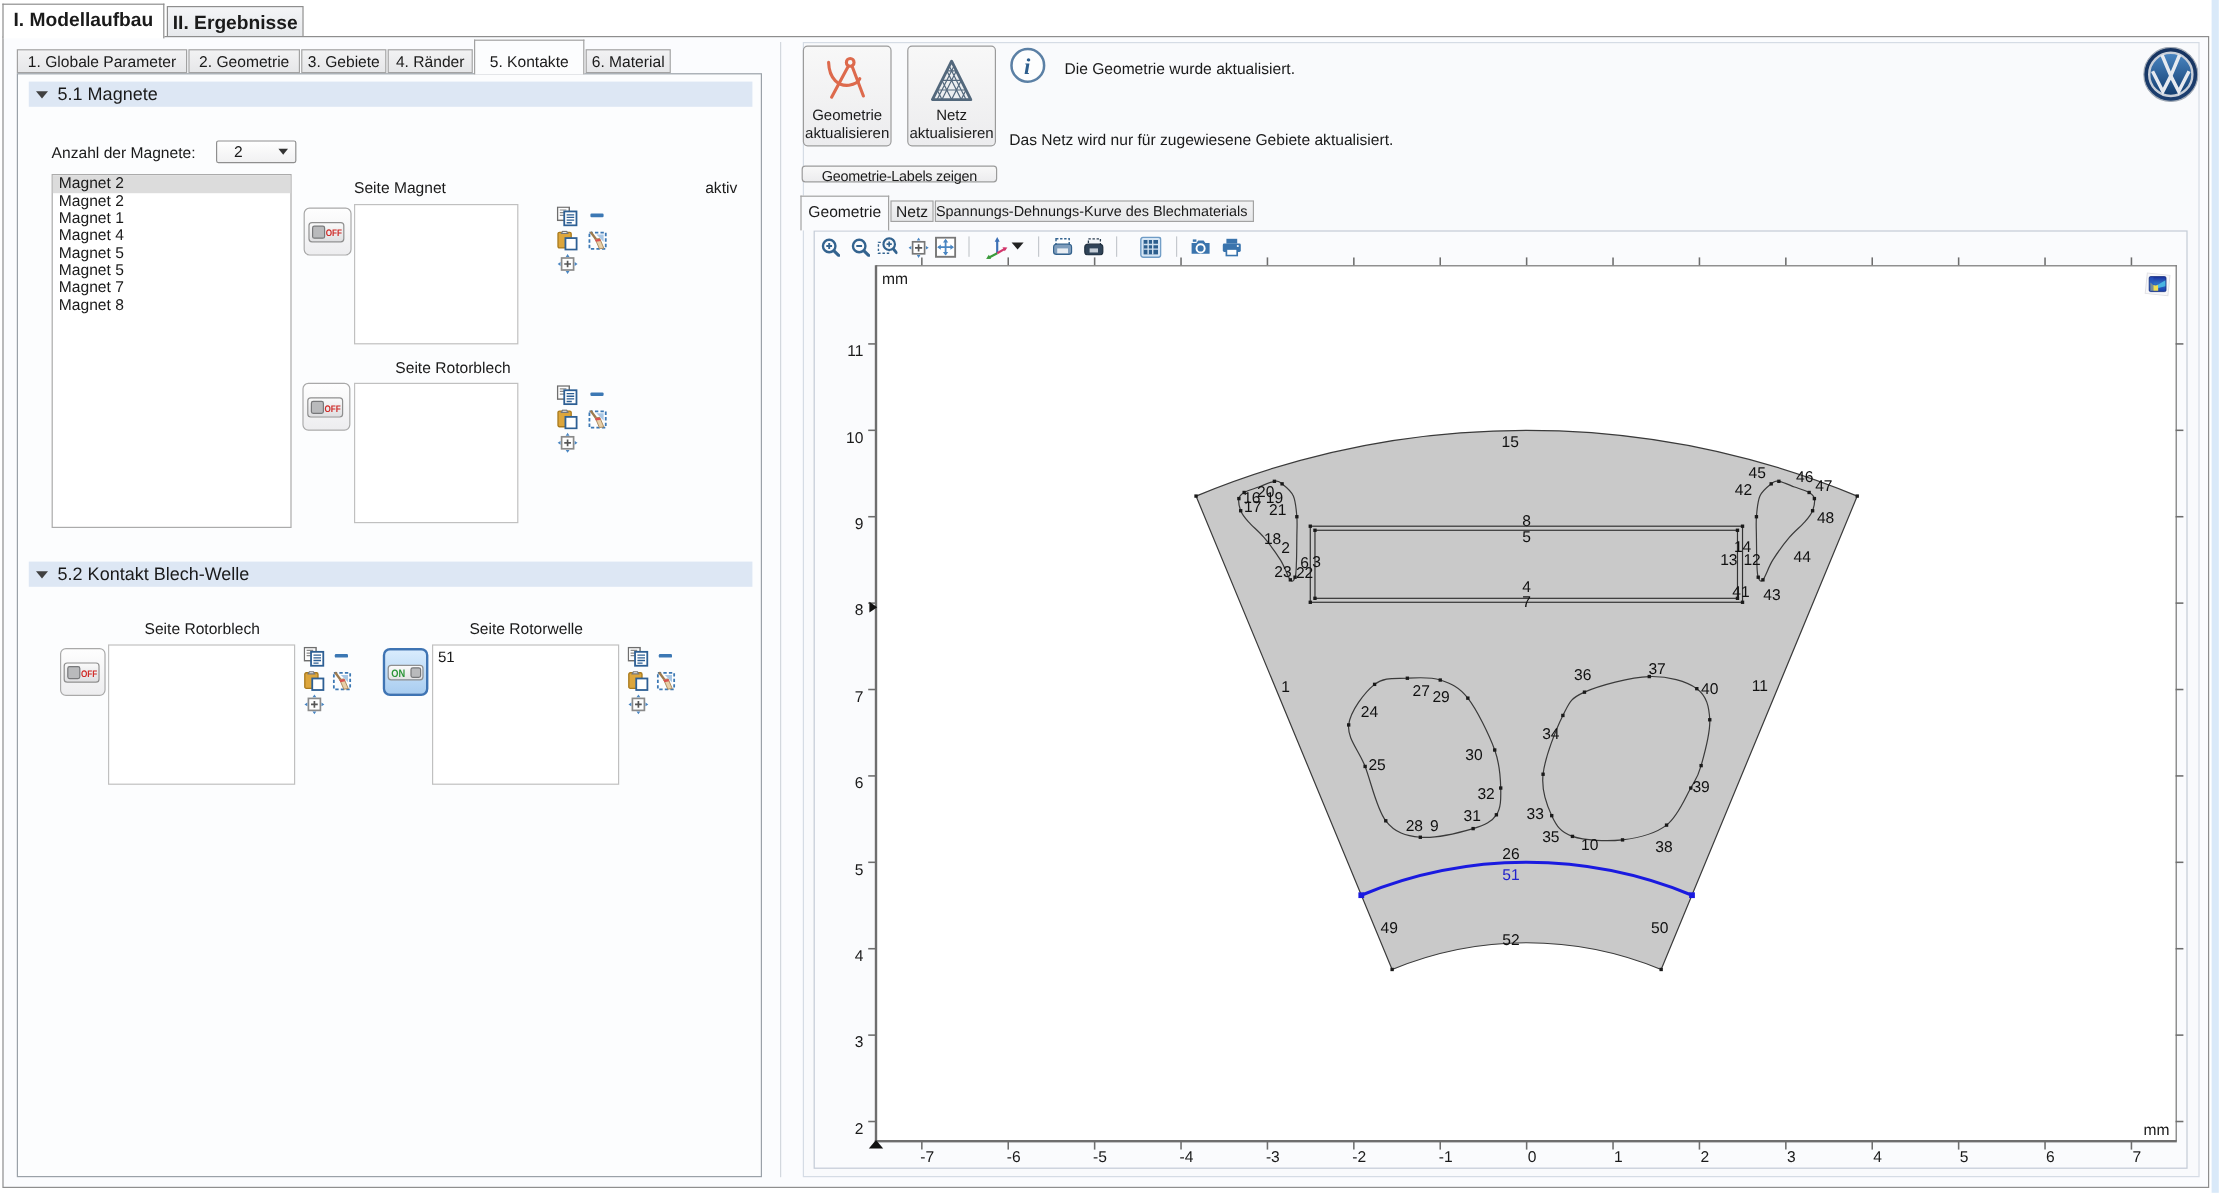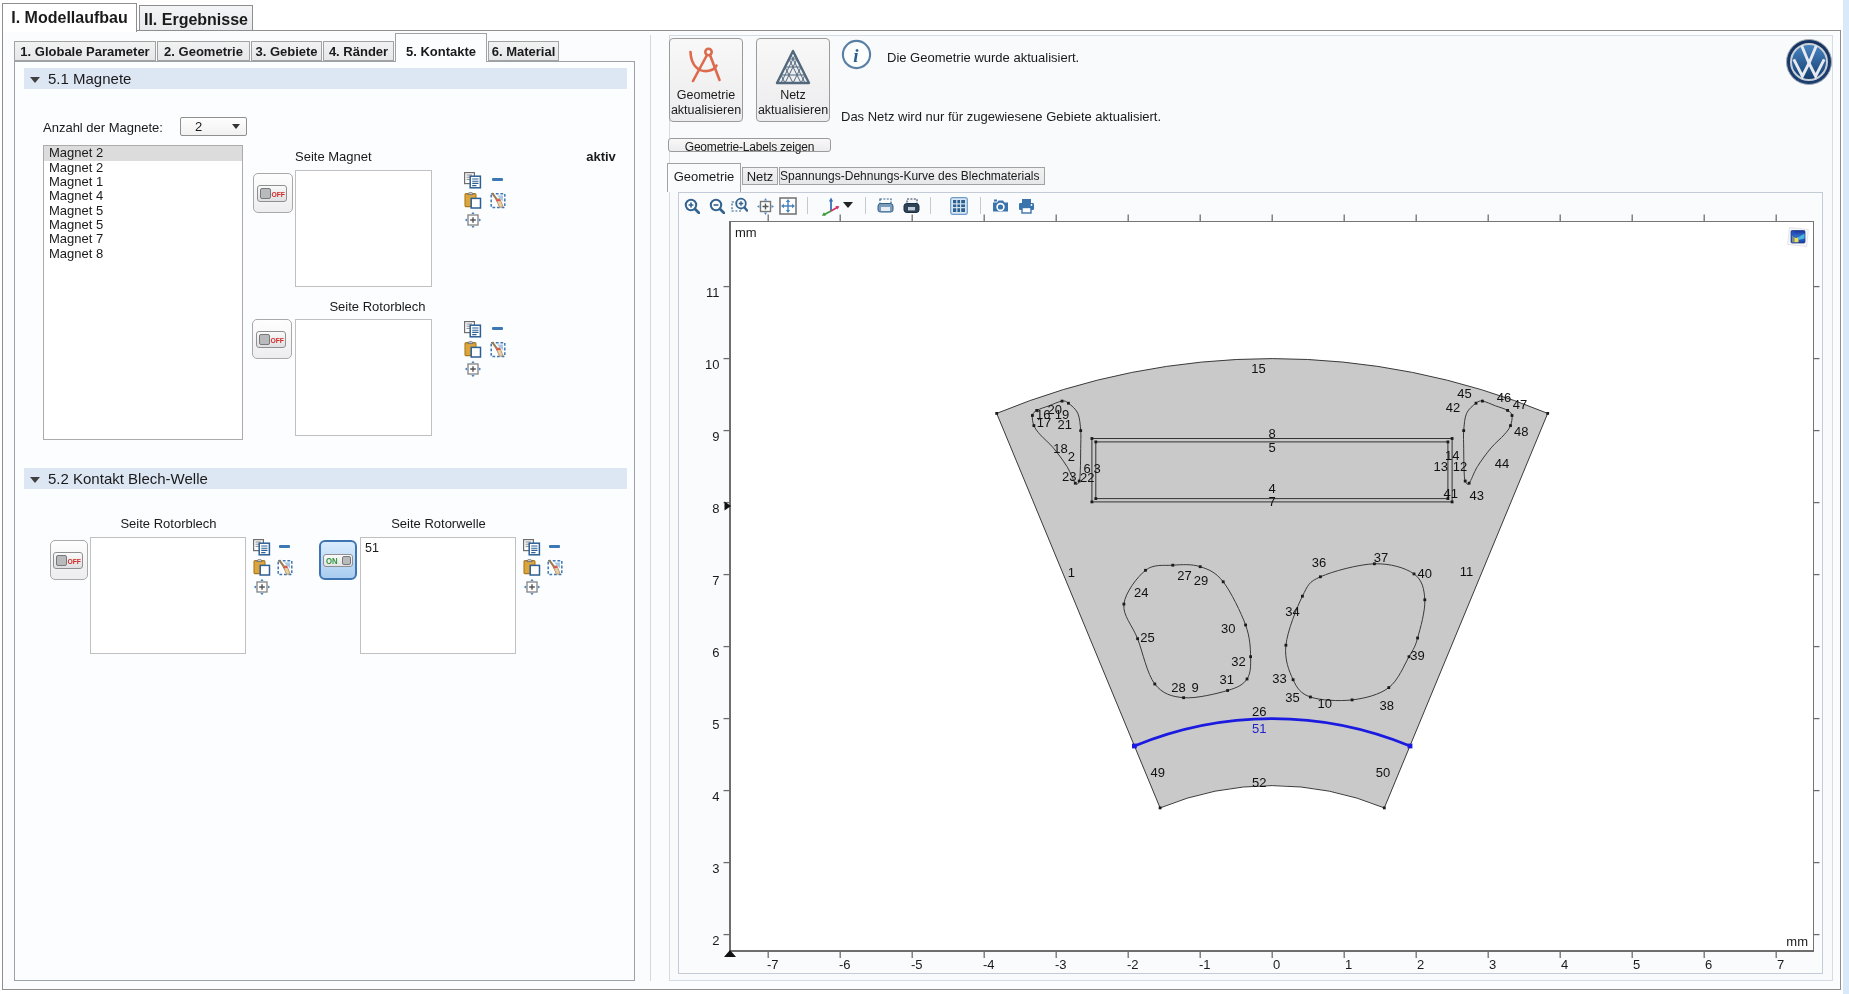--- a/index.html
+++ b/index.html
@@ -1,17 +1,17 @@
 <!DOCTYPE html>
 <html><head><meta charset="utf-8"><style>
 *{margin:0;padding:0;box-sizing:border-box}
 html,body{width:1849px;height:994px;background:#fff;font-family:"Liberation Sans",sans-serif;color:#1a1a1a;overflow:hidden}
 .abs{position:absolute}
 .tab1{position:absolute;border:1px solid #8e8e8e;font-weight:bold;font-size:16px;text-align:center;line-height:27px}
-.tabs2{position:absolute;border:1px solid #a2a2a2;font-weight:bold;font-size:13px;text-align:center}
+.tabs2{position:absolute;border:1px solid #a2a2a2;font-weight:normal;font-size:13px;text-align:center}
 .hdr{position:absolute;left:24px;width:603px;height:21px;background:#dde7f4;font-size:15px;line-height:21px}
 .hdr .tri{display:inline-block;width:0;height:0;border-left:5px solid transparent;border-right:5px solid transparent;border-top:6px solid #404040;margin:0 8px 1px 6px;vertical-align:middle}
 .lbox{position:absolute;background:#fff;border:1px solid #c0c0c0}
 .offbtn{position:absolute;width:40px;height:40px;border:1px solid #a9a9a9;border-radius:5px;background:linear-gradient(#fefefe,#ededef)}
 .minitog{position:absolute;left:3px;top:11px;width:30px;height:17px;border:1px solid #8f8f8f;border-radius:3px;background:linear-gradient(#fafafa,#dfdfe1)}
 .knob{position:absolute;width:11px;height:11px;background:#b9babc;border:1px solid #77787a;border-radius:2px;top:1.5px}
 .offtxt{position:absolute;right:1.5px;top:4px;font-size:8px;font-weight:bold;color:#cf2a27;transform:scaleX(0.85);transform-origin:right}
 .ontxt{position:absolute;left:1.5px;top:2px;font-size:9px;font-weight:bold;color:#2c9639;transform:scaleX(0.86);transform-origin:left}
 .cap{position:absolute;font-size:13px;white-space:nowrap}
 .btn{position:absolute;border:1px solid #9b9b9b;border-radius:4px;background:linear-gradient(#f8f8f8,#ececee);text-align:center}
@@ -44,21 +44,21 @@
   <div style="background:#dcdcdc;padding-left:5px;height:14.8px;line-height:14.5px">Magnet 2</div>
   <div style="padding-left:5px;height:14.3px;line-height:14.3px">Magnet 2</div>
   <div style="padding-left:5px;height:14.3px;line-height:14.3px">Magnet 1</div>
   <div style="padding-left:5px;height:14.3px;line-height:14.3px">Magnet 4</div>
   <div style="padding-left:5px;height:14.3px;line-height:14.3px">Magnet 5</div>
   <div style="padding-left:5px;height:14.3px;line-height:14.3px">Magnet 5</div>
   <div style="padding-left:5px;height:14.3px;line-height:14.3px">Magnet 7</div>
   <div style="padding-left:5px;height:14.3px;line-height:14.3px">Magnet 8</div>
 </div>
 <div class="cap" style="left:295px;top:149px;width:165px;text-align:left">Seite Magnet</div>
-<div class="cap" style="left:570px;top:149px;width:62px;text-align:center;font-weight:bold">aktiv</div>
+<div class="cap" style="left:570px;top:149px;width:62px;text-align:center;font-weight:normal">aktiv</div>
 
 <div class="offbtn" style="left:253px;top:173px">
     <div class="minitog">
       <div class="knob" style="left:1.5px"></div>
       <div class="offtxt">OFF</div>
     </div>
   </div>
 <div class="lbox" style="left:295px;top:170px;width:137px;height:117px"></div>
 <svg class="abs" style="left:464px;top:172px" width="18" height="17" viewBox="0 0 18 17">
 <rect x="0.6" y="0.6" width="9.8" height="11" fill="#fdfdfd" stroke="#6e6e6e" stroke-width="1.2"></rect>

